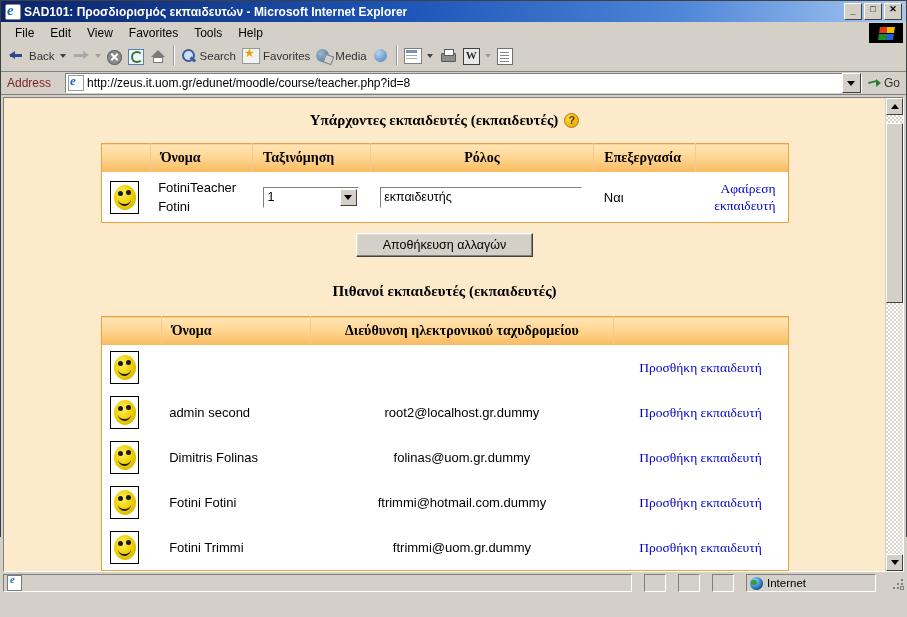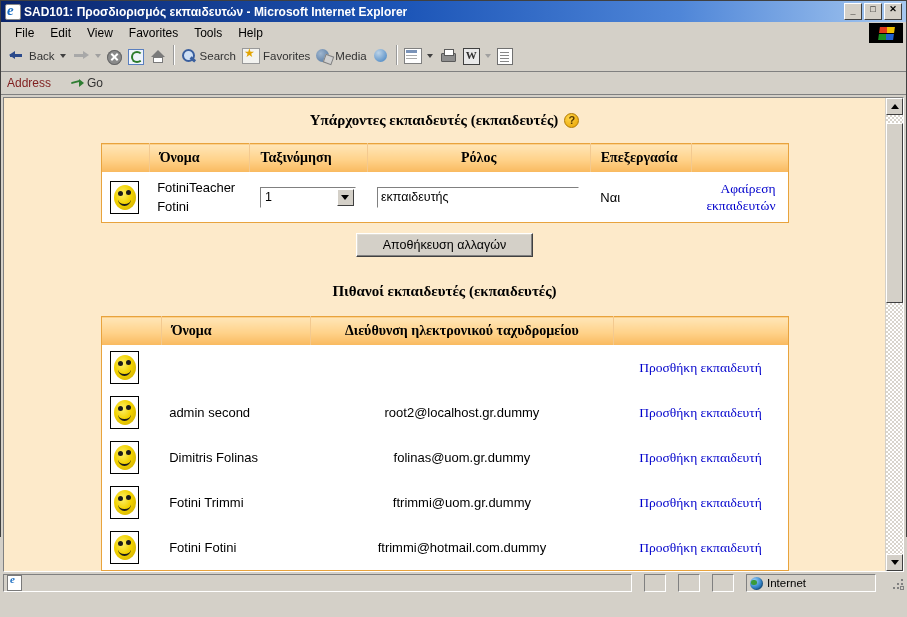--- a/index.html
+++ b/index.html
@@ -612,20 +612,27 @@
       <span class="ic-word">W</span>
       <span class="arrow-dn dim"></span>
     </div>
     <div class="tb-btn">
       <span class="ic-edit"></span>
     </div>
   </div>
 
   <div class="addressbar">
     <div class="addr-label">Address</div>
+    <div class="addr-field">
+      <div class="mini-ie"></div>
+      <div class="addr-url">http://zeus.it.uom.gr/edunet/moodle/course/teacher.php?id=8</div>
+      <div class="addr-drop">
+          <span class="tri"></span>
+        </div>
+    </div>
     <div class="go-btn">
       <span class="go-arrow"></span>
       <span>Go</span>
     </div>
   </div>
 
   <div class="content-wrap">
     <div class="viewport">
       <div class="page">
 
@@ -664,21 +671,21 @@
                       <span class="tri"></span>
                     </span>
               </div>
             </td>
             <td>
               <input class="role-input" type="text" value="εκπαιδευτής" style="">
             </td>
             <td class="yes-cell">Ναι</td>
             <td style="text-align:right; padding-right:12px;">
               <a class="lnk two" href="#">Αφαίρεση</a>
-              <a class="lnk two" href="#">εκπαιδευτών</a>
+              <a class="lnk two" href="#">εκπαιδευτή</a>
             </td>
           </tr>
         </tbody>
           </table>
 
         <div class="save-wrap">
           <button class="save-btn">Αποθήκευση αλλαγών</button>
         </div>
 
         <div class="section-title" style="margin-top:26px; margin-bottom:16px;">
@@ -740,37 +747,37 @@
           </tr>
           <tr>
             <td style="padding:6px 8px;">
               <div class="avatar">
                     <div class="face"></div>
                     <div class="eye l"></div>
                     <div class="eye r"></div>
                     <div class="mouth"></div>
                   </div>
             </td>
-            <td class="name-cell" style="padding-left:8px;">Fotini Trimmi</td>
-            <td class="name-cell" style="text-align:center;">ftrimmi@uom.gr.dummy</td>
+            <td class="name-cell" style="padding-left:8px;">Fotini Fotini</td>
+            <td class="name-cell" style="text-align:center;">ftrimmi@hotmail.com.dummy</td>
             <td style="text-align:center;">
               <a class="lnk" href="#">Προσθήκη εκπαιδευτή</a>
             </td>
           </tr>
           <tr>
             <td style="padding:6px 8px;">
               <div class="avatar">
                     <div class="face"></div>
                     <div class="eye l"></div>
                     <div class="eye r"></div>
                     <div class="mouth"></div>
                   </div>
             </td>
-            <td class="name-cell" style="padding-left:8px;">Fotini Fotini</td>
-            <td class="name-cell" style="text-align:center;">ftrimmi@hotmail.com.dummy</td>
+            <td class="name-cell" style="padding-left:8px;">Fotini Trimmi</td>
+            <td class="name-cell" style="text-align:center;">ftrimmi@uom.gr.dummy</td>
             <td style="text-align:center;">
               <a class="lnk" href="#">Προσθήκη εκπαιδευτή</a>
             </td>
           </tr>
         </tbody>
           </table>
 
       </div>
 
       <div class="scrollbar">

